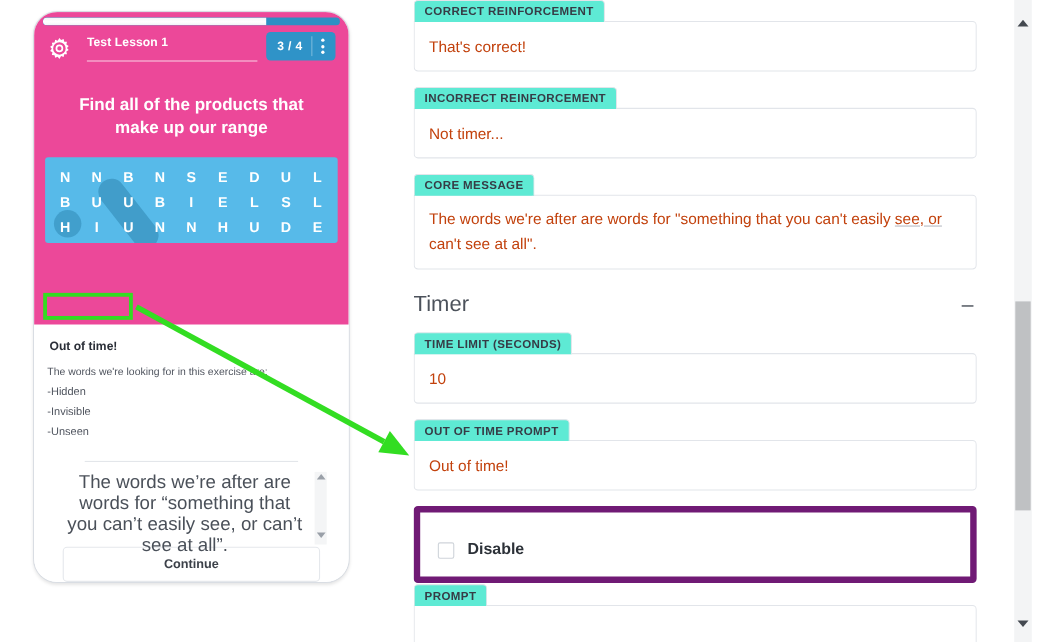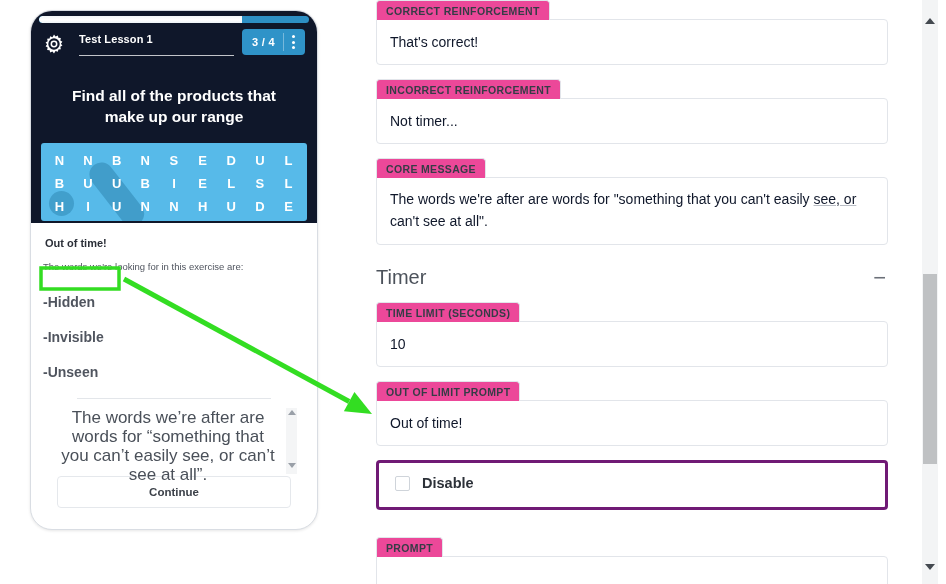--- a/index.html
+++ b/index.html
@@ -17,22 +17,22 @@
     left: 30px; top: 10px;
     width: 288px; height: 520px;
     background: #ffffff;
     border: 1px solid #d9dde3;
     border-radius: 22px;
     box-shadow: 0 1px 3px rgba(0,0,0,.10);
     overflow: hidden;
   }
   .phone-blue {
     position: relative;
-    background: #0f172a;
-    height: 212px;
+    background: #ec4899;
+    height: 284px;
     padding: 0;
   }
   .progress-wrap {
     position: absolute; top: 5px; left: 8px; right: 8px;
     height: 7px; border-radius: 4px; overflow: hidden;
     background: #2d8fc4;
   }
   .progress-fill {
     height: 100%;
     background: linear-gradient(to bottom, #f2f6f8 0%, #ffffff 55%, #eef4f7 100%);
@@ -106,21 +106,21 @@
   }
 
   
   .phone-white { padding: 10px 12px 0 12px; background:#fff; }
   .oot-title {
     display: inline-block;
     font-size: 11px; font-weight: bold; color: #2b2f38;
     padding: 1px 2px;
   }
   .oot-sub { font-size: 9.5px; color: #50555f; margin-top: 9px; line-height: 13px; }
-  .word-item { font-size: 14px; color: #50555f; margin-top: 23px; line-height: 12px; font-weight: bold; }
+  .word-item { font-size: 10px; color: #50555f; margin-top: 6px; line-height: 12px; }
   .hr-light { border: none; border-top: 1px solid #e3e6ea; margin: 20px 34px 0 34px; }
 
   .scroll-box {
     position: relative;
     margin: 9px 0 0 0;
     padding: 0 26px 0 14px;
     height: 62px;
   }
   .scroll-text {
     font-size: 17px; color: #4a5059; text-align: center; line-height: 19px;
@@ -154,36 +154,36 @@
     position: absolute;
     left: 376px; top: 0px;
     width: 512px; height: 584px;
     background: #ffffff;
     overflow: hidden;
   }
   .field { position: relative; margin-bottom: 13px; }
   .field-label {
     display: inline-block;
     position: relative; z-index: 2;
-    background: #ec4899;
+    background: #5eead4;
     border: 1px solid #e2e5ea;
     border-bottom: none;
     border-radius: 4px 4px 0 0;
     padding: 4px 9px 3px 9px;
     font-size: 10.5px; font-weight: bold;
     color: #363c46; letter-spacing: .35px;
     margin-left: 0px;
   }
   .field-box {
     position: relative; top: -1px;
     border: 1px solid #e2e5ea;
     border-radius: 0 4px 4px 4px;
     background: #ffffff;
     padding: 11px 13px;
-    font-size: 14px; color: #0f172a;
+    font-size: 14px; color: #c2410c;
     line-height: 22px;
     min-height: 42px;
     cursor: text;
   }
   .field-box.tall { padding: 10px 13px 12px 13px; }
   .spell {
     text-decoration: underline;
     text-decoration-color: #b8bcc4;
   }
 
@@ -193,24 +193,24 @@
   }
   .section-title { font-size: 20px; color: #4c525b; font-weight: normal; }
   .collapse-btn {
     font-size: 22px; color: #6b7078; line-height: 14px;
     background: none; border: none; cursor: pointer;
     font-family: "Liberation Sans", sans-serif;
     padding: 0 2px;
   }
 
   .panel-box {
-    border: 3px solid #701a75;
+    border: 6px solid #701a75;
     border-radius: 4px;
-    padding: 12px 16px 16px 16px;
-    margin-bottom: 27px;
+    padding: 26px 16px 16px 16px;
+    margin-bottom: 1px;
   }
   .cb-row { display: flex; align-items: center; gap: 12px; }
   .cb {
     width: 15px; height: 15px;
     border: 1px solid #cfd4da; border-radius: 2px;
     background: #fff; flex: 0 0 15px; cursor: pointer;
   }
   .cb-label { font-size: 14.5px; font-weight: bold; color: #2c3138; }
   .cb-help { font-size: 13px; color: #8f96a0; margin: 8px 0 0 27px; }
 
@@ -367,21 +367,21 @@
       <div class="section-title">Timer</div>
       <button class="collapse-btn">−</button>
     </div>
 
     <div class="field">
       <div class="field-label">TIME LIMIT (SECONDS)</div>
       <div class="field-box">10</div>
     </div>
 
     <div class="field">
-      <div class="field-label">OUT OF LIMIT PROMPT</div>
+      <div class="field-label">OUT OF TIME PROMPT</div>
       <div class="field-box">Out of time!</div>
     </div>
 
     <div class="panel-box">
       <div class="cb-row">
         <span class="cb"></span>
         <span class="cb-label">Disable</span>
       </div>
     </div>
 

